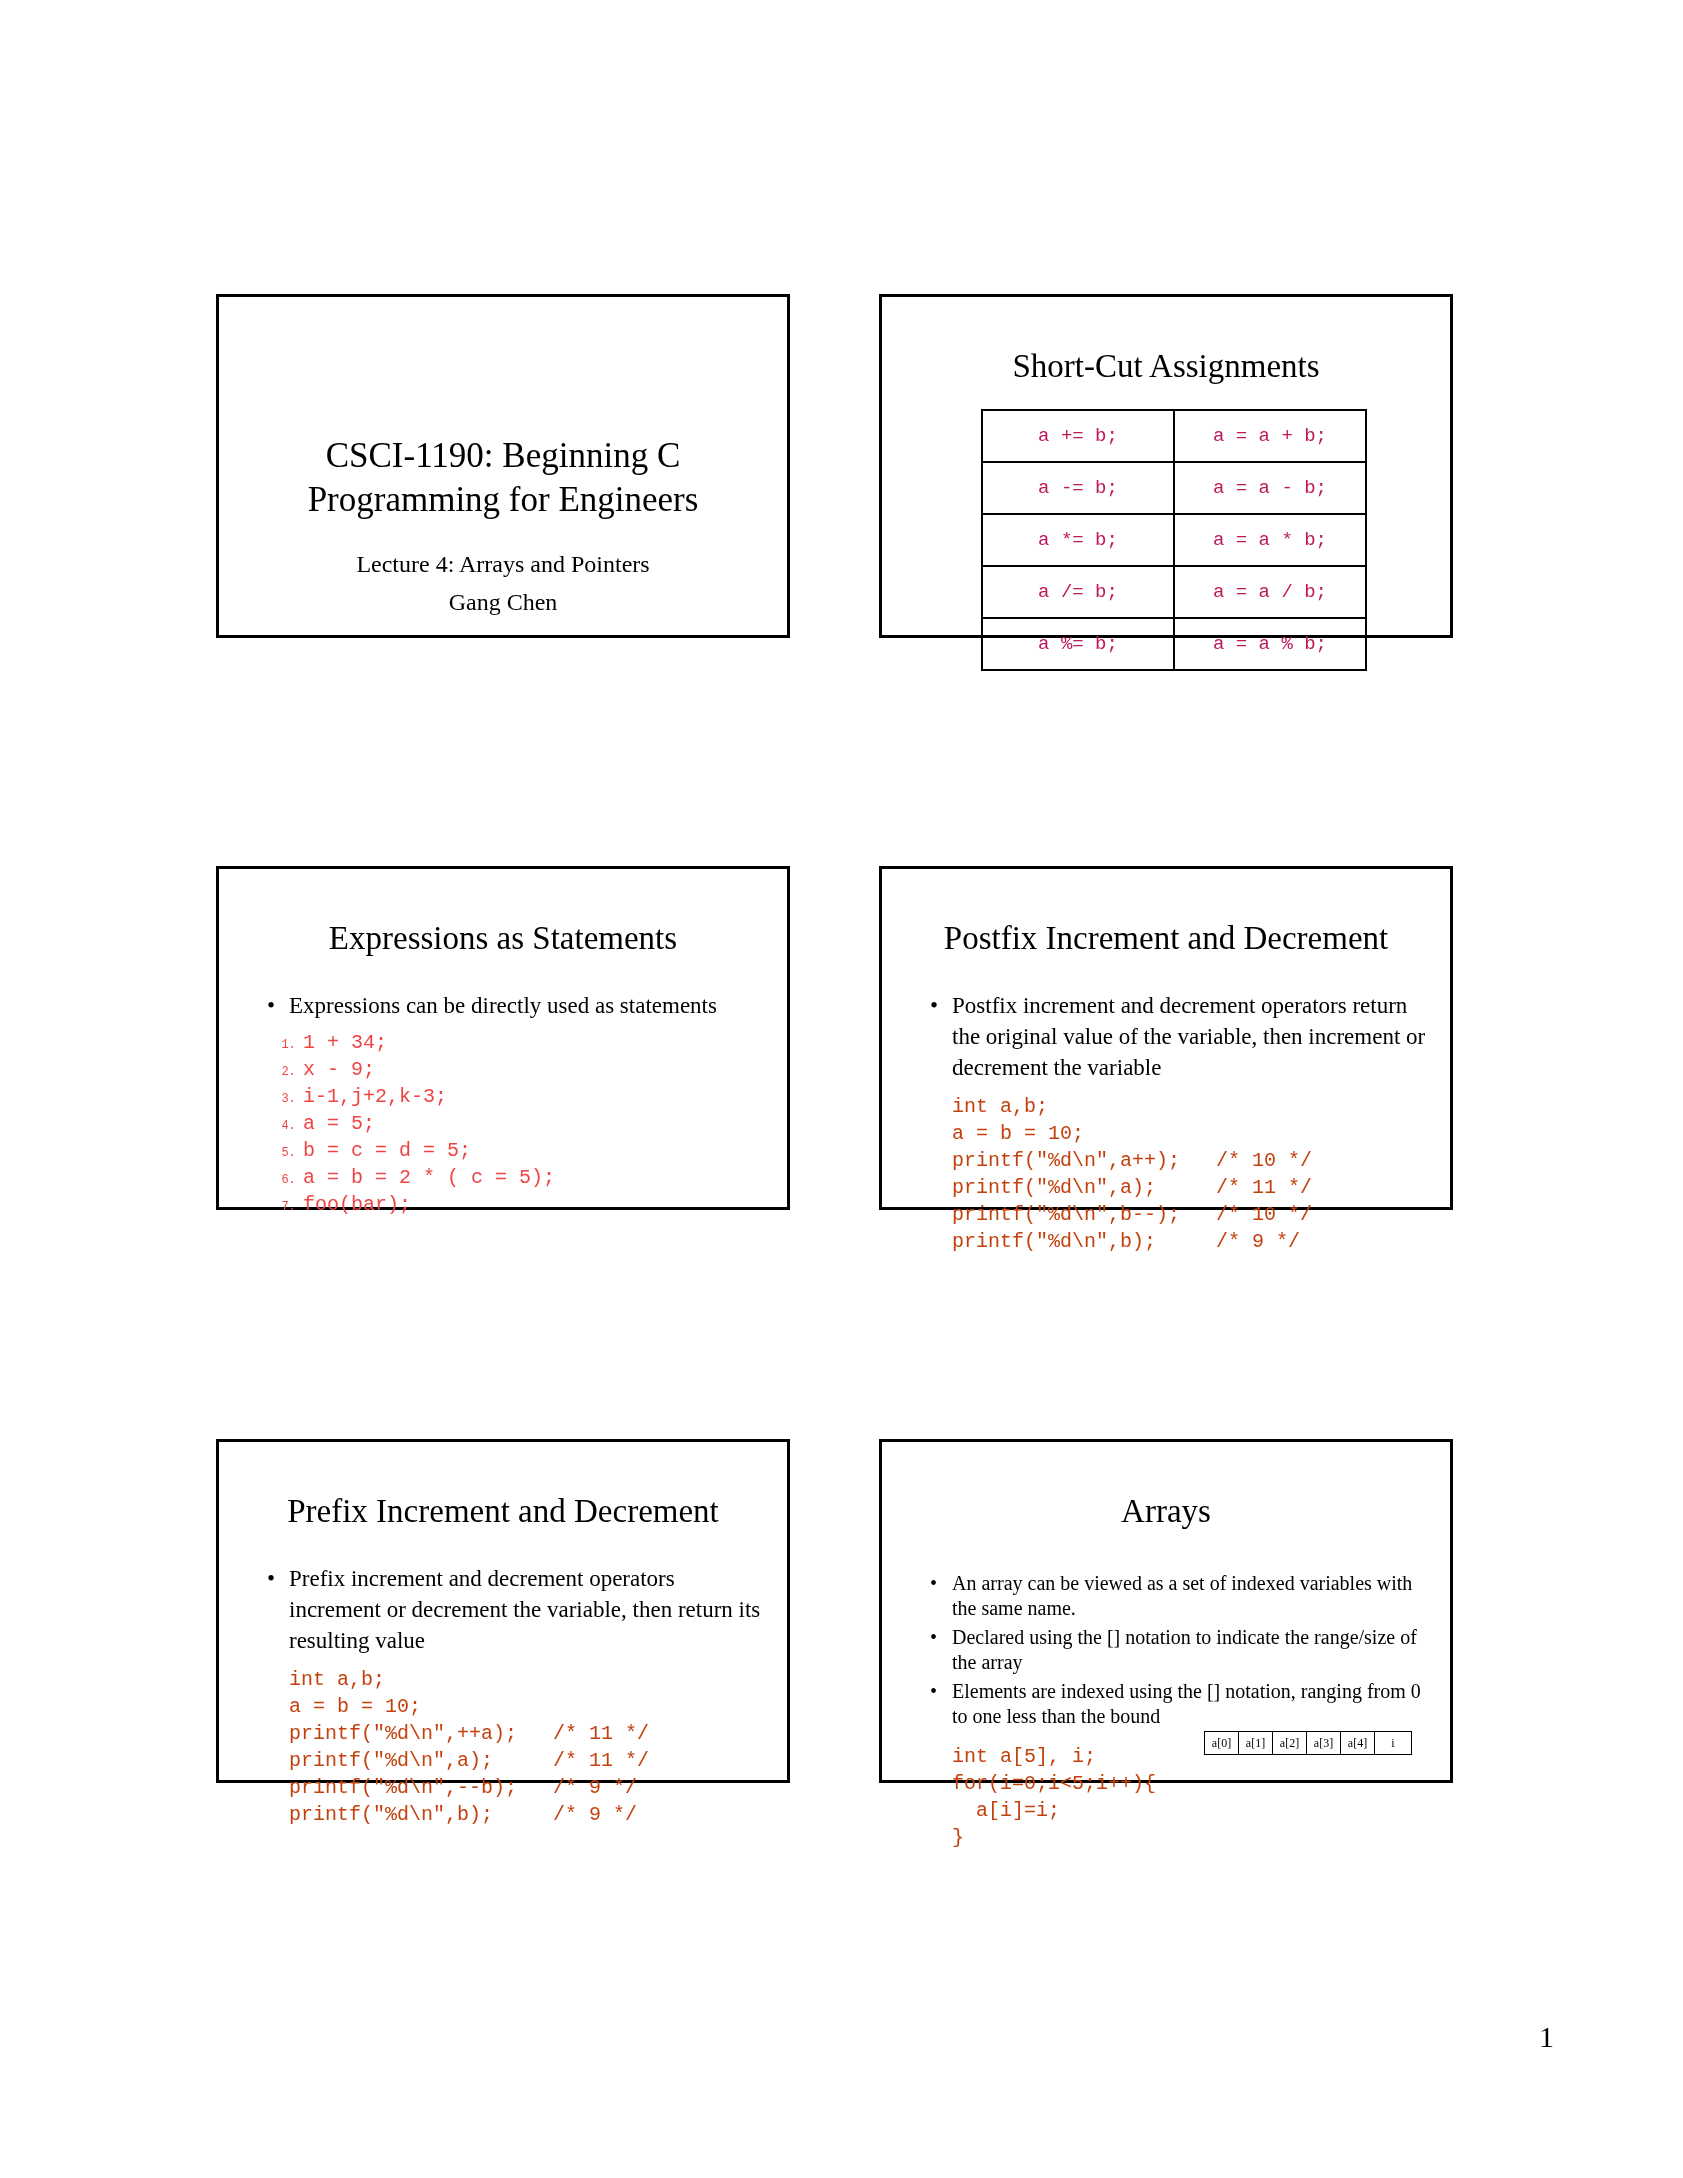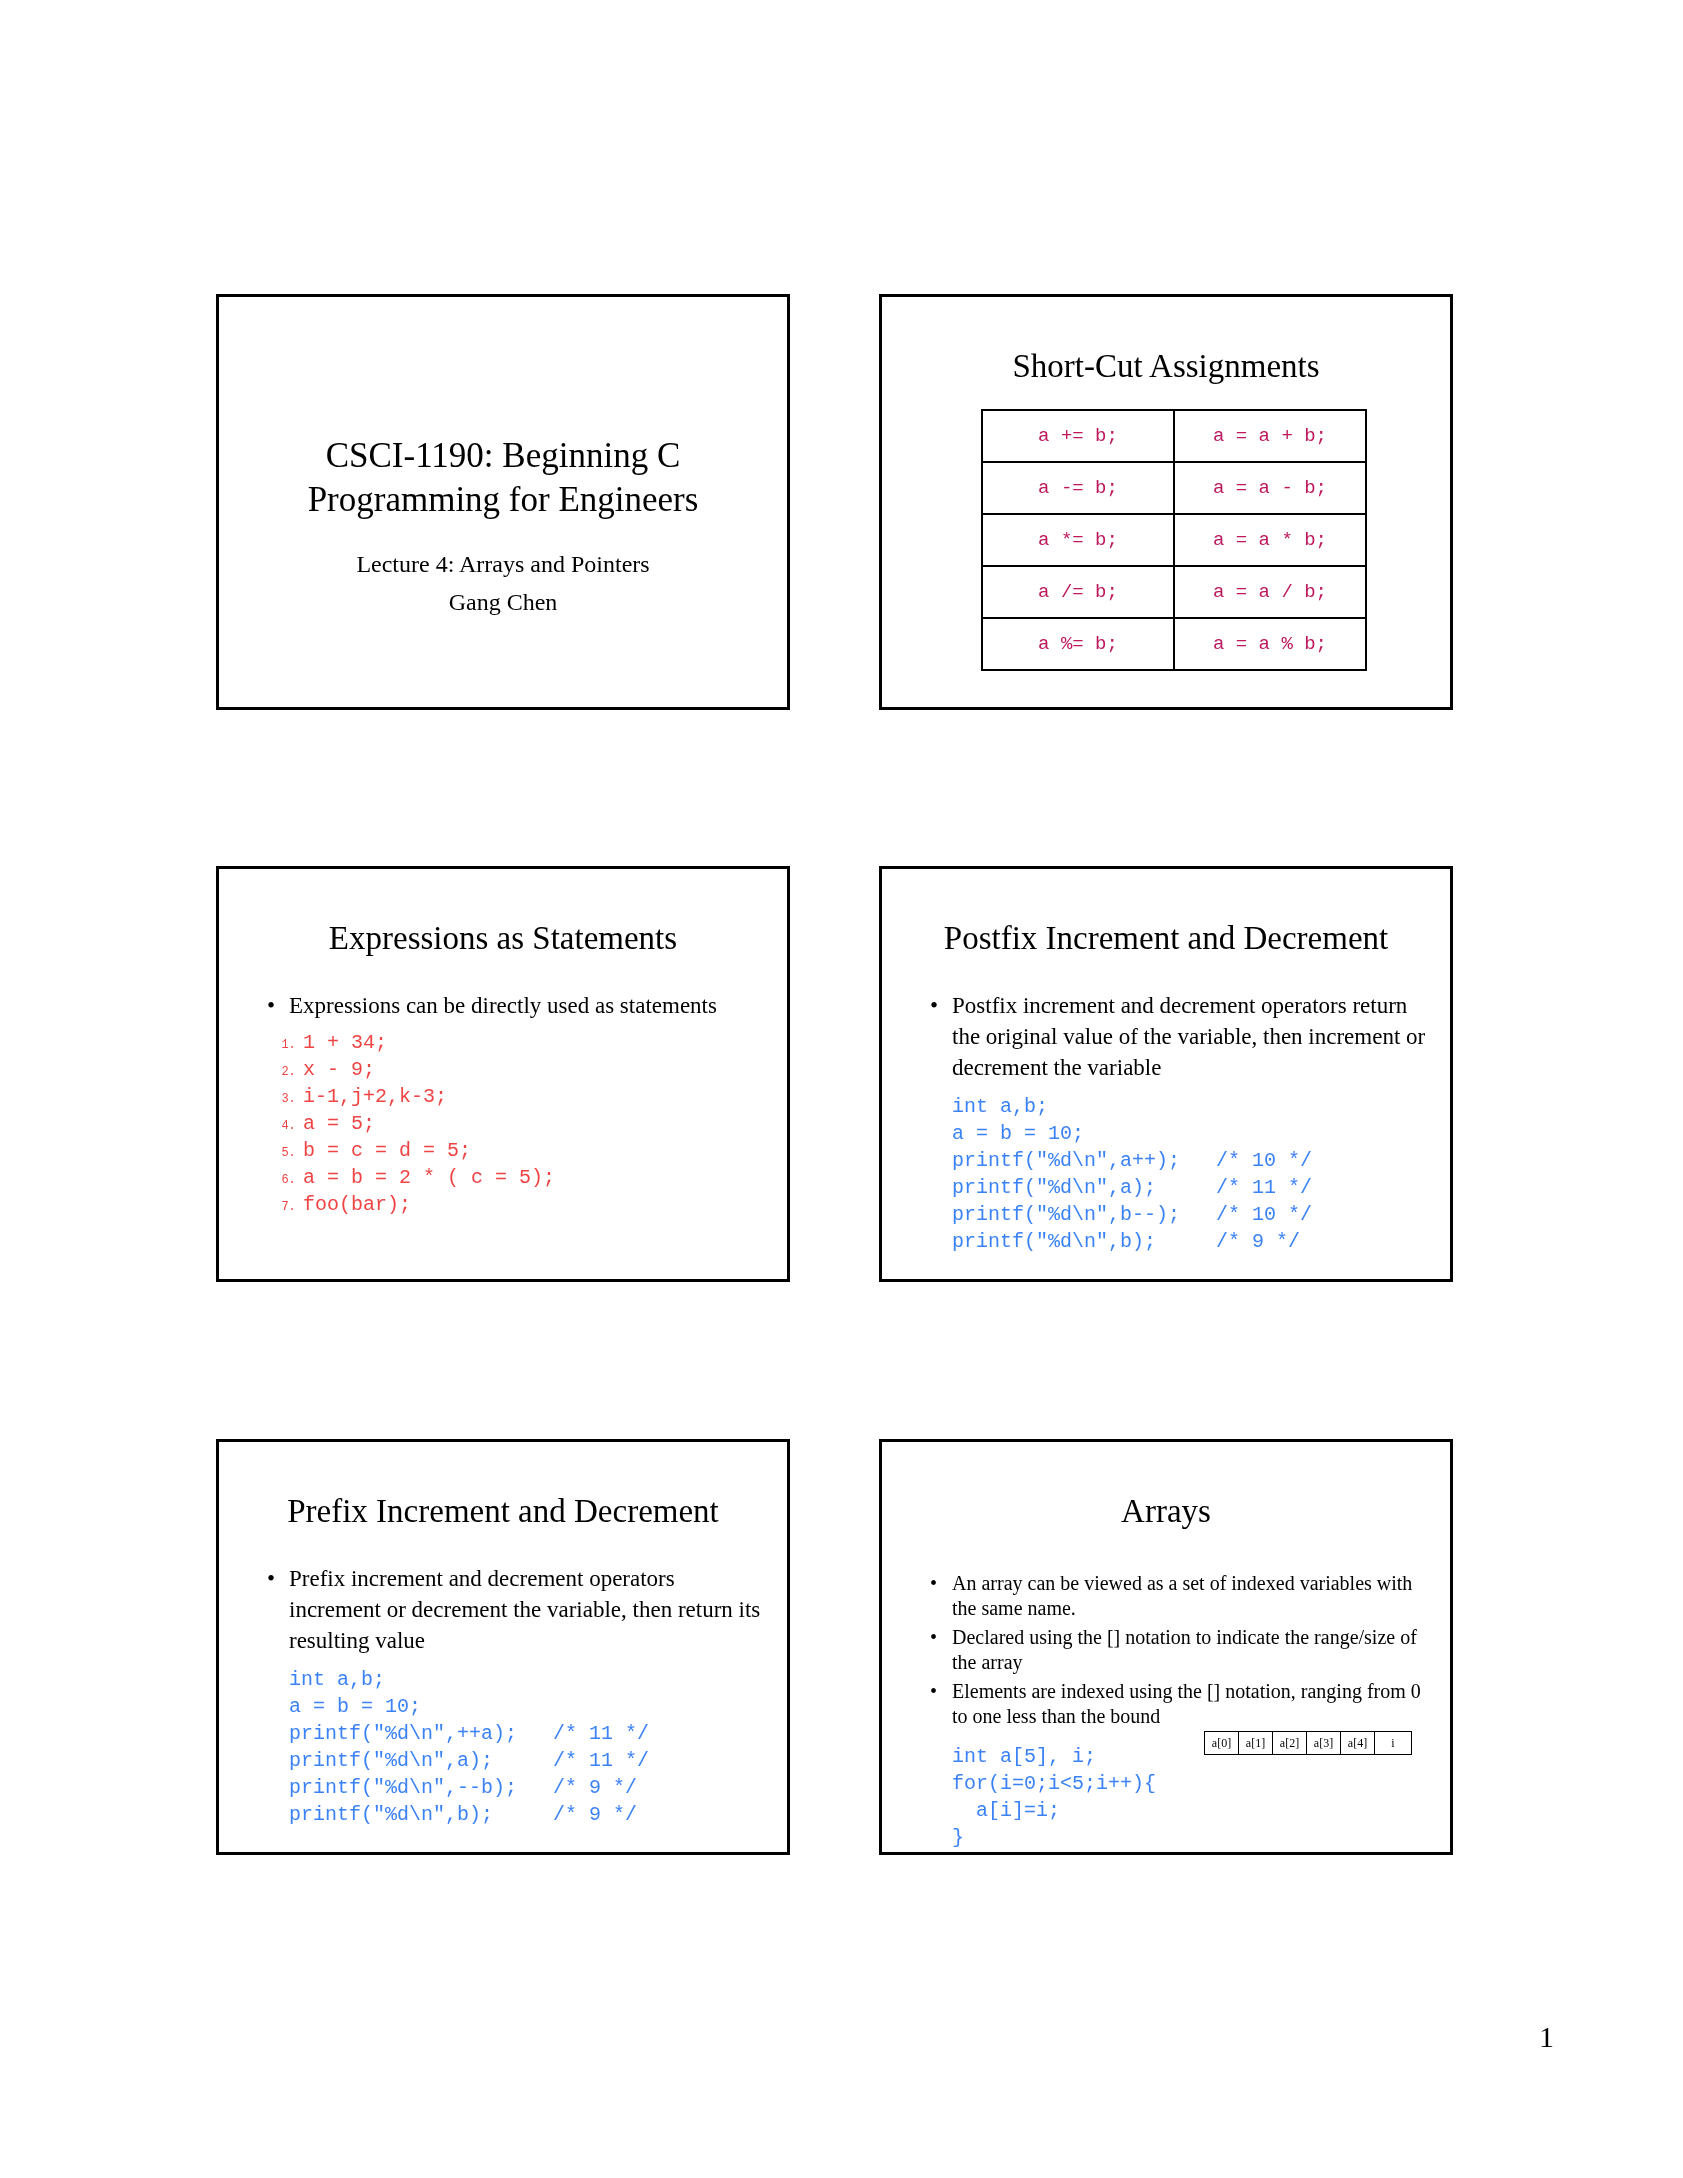--- a/index.html
+++ b/index.html
@@ -1,36 +1,36 @@
 <!DOCTYPE html>
 <html><head>
 <meta charset="utf-8">
 <style>
   html, body { margin:0; padding:0; background:#fff; }
   body { width:1683px; height:2178px; position:relative; overflow:hidden; font-family:"Liberation Serif", serif; color:#000; }
-  .slide { position:absolute; width:574px; height:416px; border:3.5px solid #000; box-sizing:border-box; background:#fff; }
+  .slide { position:absolute; width:574px; height:344px; border:3.5px solid #000; box-sizing:border-box; background:#fff; }
   .s1 { left:216px; top:294px; }
   .s2 { left:879px; top:294px; }
   .s3 { left:216px; top:866px; }
   .s4 { left:879px; top:866px;text-decoration:underline; }
   .s5 { left:216px; top:1439px; }
   .s6 { left:879px; top:1439px; }
   .title { position:absolute; left:0; right:0; text-align:center; font-size:33px; top:51px; }
   .cover-title { position:absolute; left:0; right:0; top:137px; text-align:center; font-size:35px; line-height:44px; }
   .cover-sub { position:absolute; left:0; right:0; top:248px; text-align:center; font-size:24px; line-height:38px; }
   table.sc { position:absolute; left:99px; top:112px; border-collapse:collapse; }
   table.sc td { border:2px solid #000; width:190px; height:50px; text-align:center; font-family:"Liberation Mono", monospace; font-size:19px; color:#be185d; padding:0; }
   .bullets { position:absolute; left:48px; right:20px; top:121px; font-size:23px; line-height:31px; }
   .bullet { position:relative; padding-left:22px; }
   .bullet::before { content:"•"; position:absolute; left:0; top:0; }
   .bullets.small { font-size:20px; line-height:25px; top:129px; }
   .bullets.small .bullet { margin-bottom:4px; }
   ol.code { margin:8px 0 0 0; padding:0 0 0 36px; font-family:"Liberation Mono", monospace; font-size:20px; line-height:27px; color:#ef4444; }
   ol.code li::marker { font-size:12px; }
-  .codeblk { font-family:"Liberation Mono", monospace; font-size:20px; line-height:27px; color:#3b82f6; white-space:pre; margin:10px 0 0 22px; }
+  .codeblk { font-family:"Liberation Mono", monospace; font-size:20px; line-height:27px; color:#c2410c; white-space:pre; margin:10px 0 0 22px; }
   .arr-row { position:absolute; left:322px; top:289px; display:flex; border:1.5px solid #000; }
   .arr-cell { width:33px; height:22px; border-right:1.5px solid #000; font-size:12px; text-align:center; line-height:22px; }
   .arr-cell:last-child { border-right:none; width:36px; }
   .page-num { position:absolute; left:1539px; top:2020px; font-size:30px; }
 </style>
 </head>
 <body>
 
 <div class="slide s1">
   <div class="cover-title">

